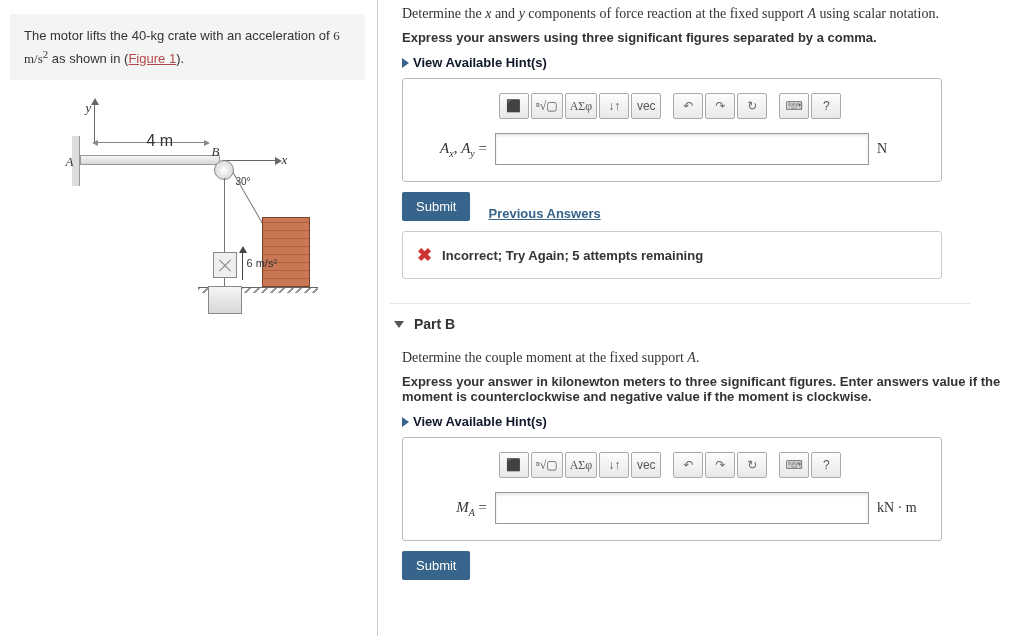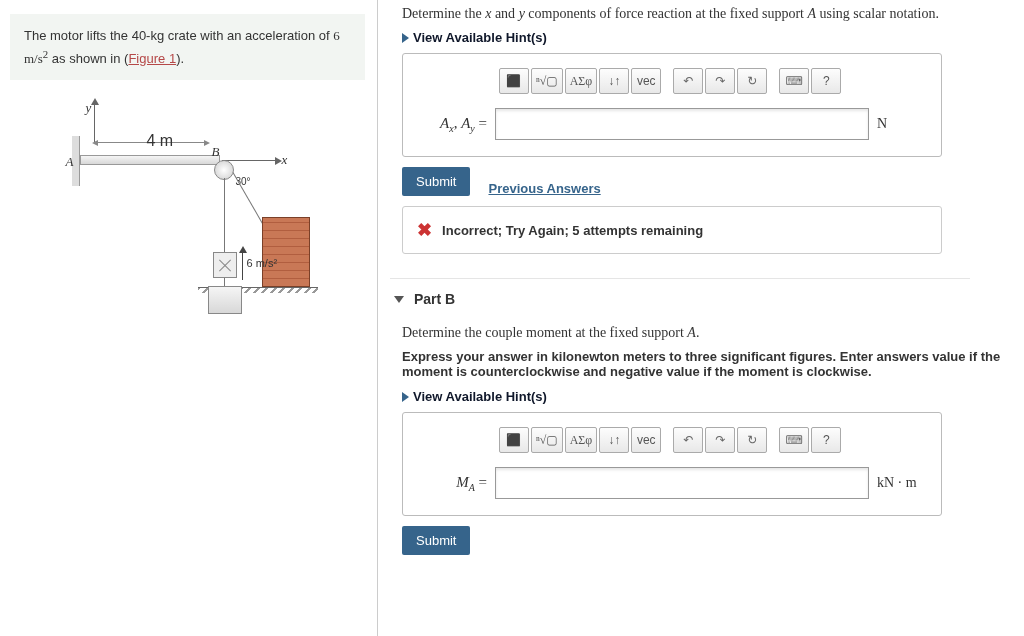--- a/index.html
+++ b/index.html
@@ -112,20 +112,21 @@
       <div class="fig-accel-lbl">6 m/s²</div>
       <div class="fig-crate"></div>
     </div>
   </div>
 
   <div class="right-panel">
 
     <div class="question">
       <span>Determine the </span><span class="mathital">x</span><span> and </span><span class="mathital">y</span><span> components of force reaction at the fixed support </span><span class="mathital">A</span><span> using scalar notation.</span>
     </div>
+    <div class="instruct">Express your answers using three significant figures separated by a comma.</div>
     <div class="hints-link">
       <span class="caret"></span>
       <span>View Available Hint(s)</span>
     </div>
 
     <div class="answer-box">
       <div class="toolbar">
         <div class="tbtn tpl">
             <span>⬛</span>
           </div>

